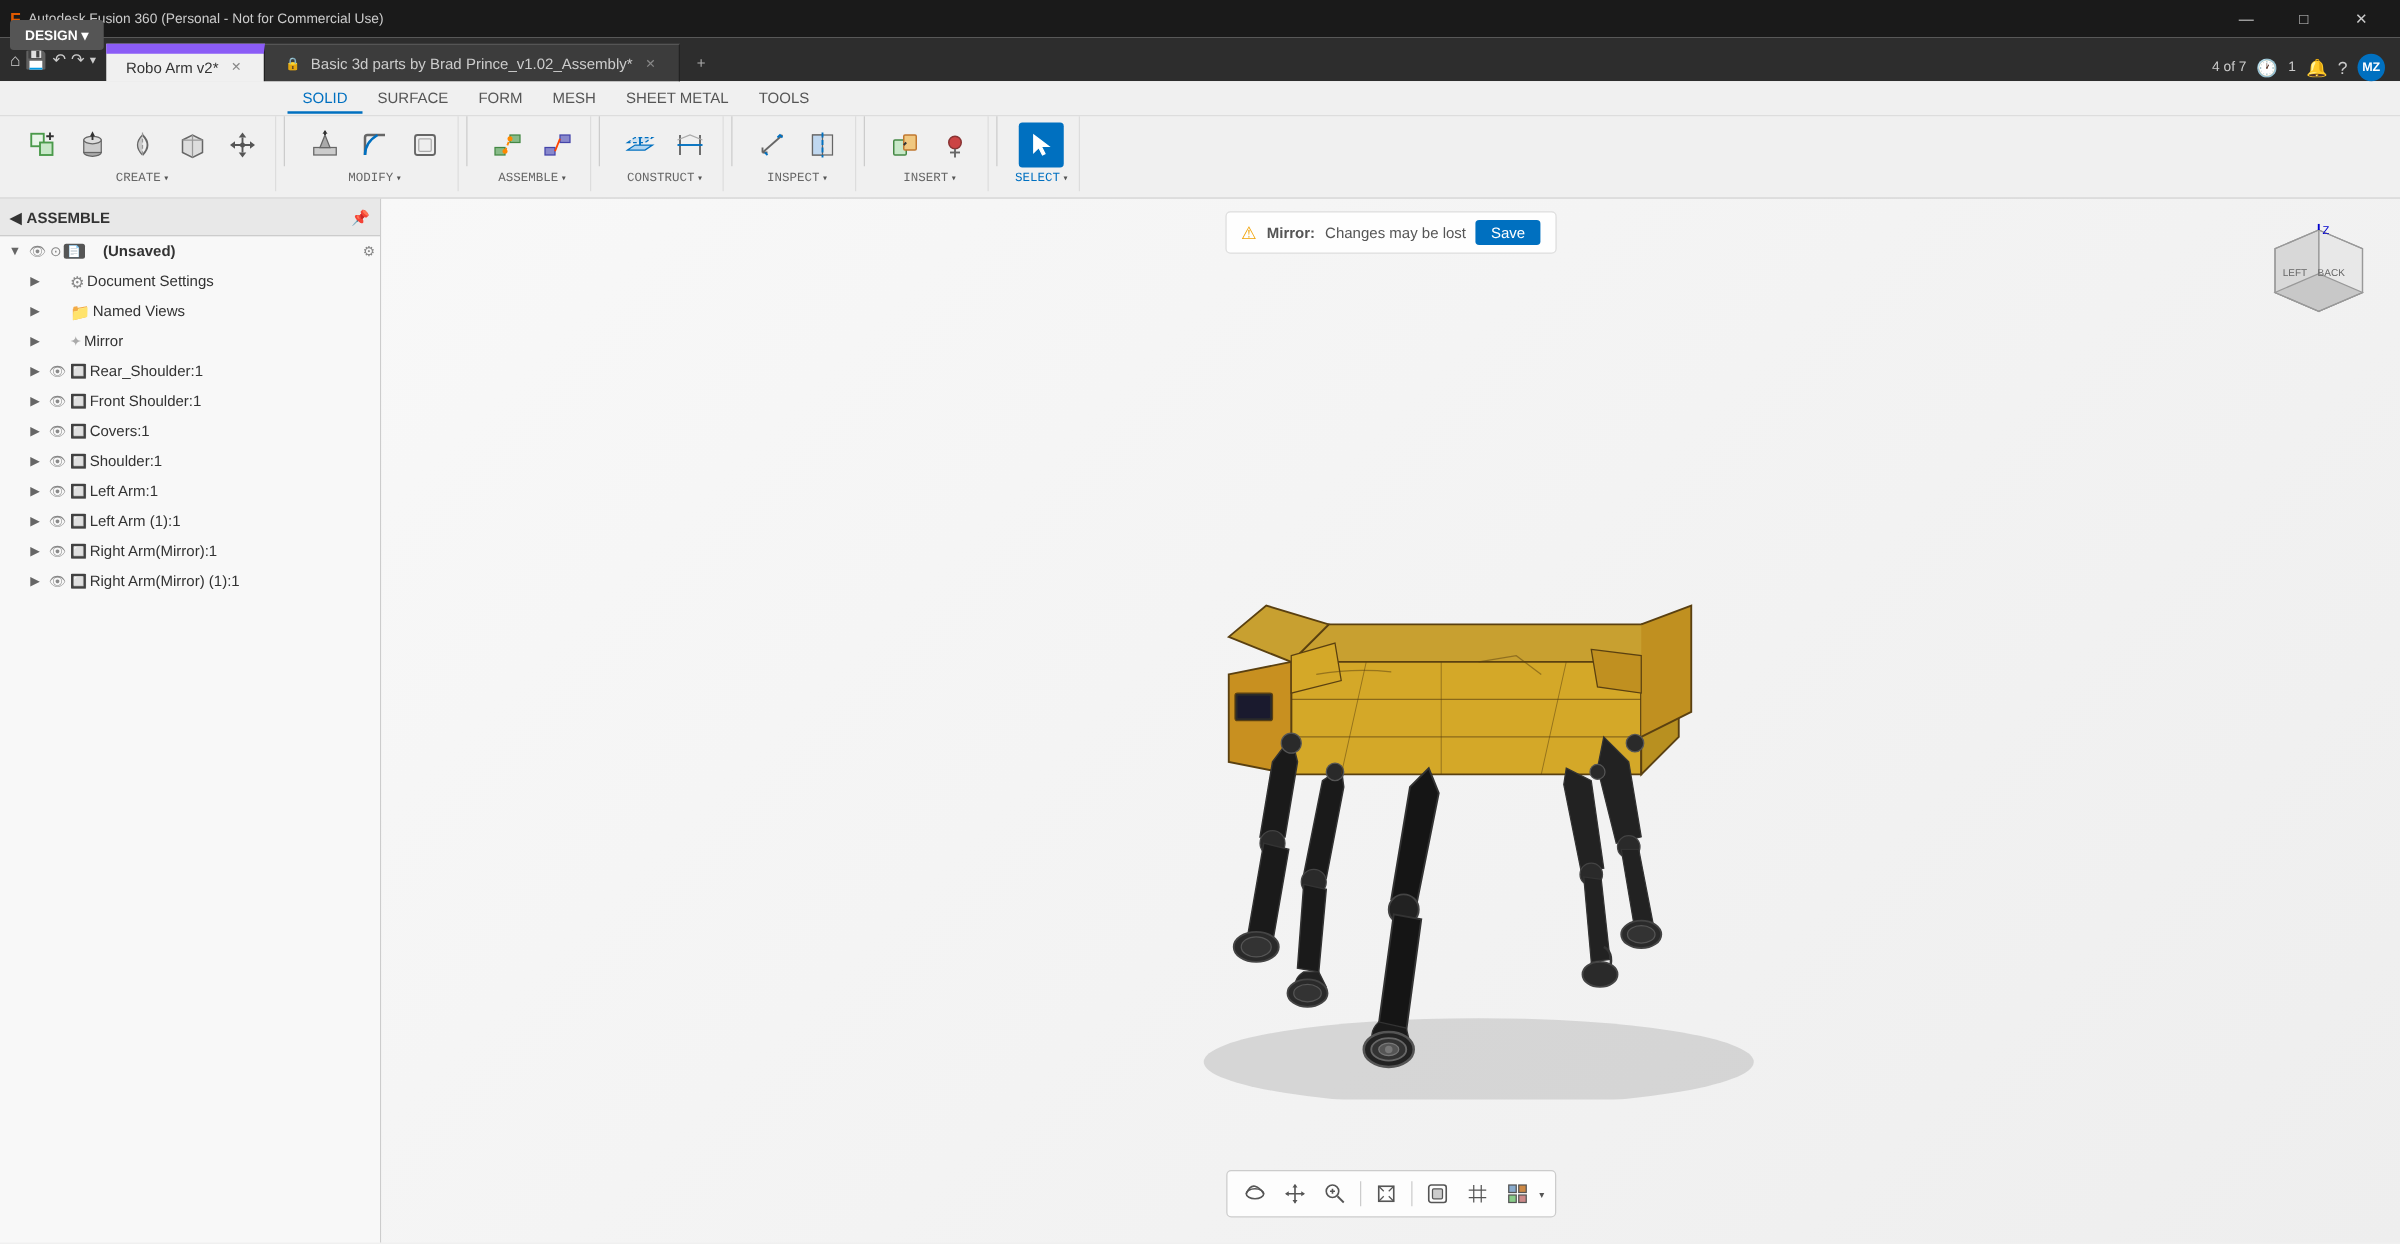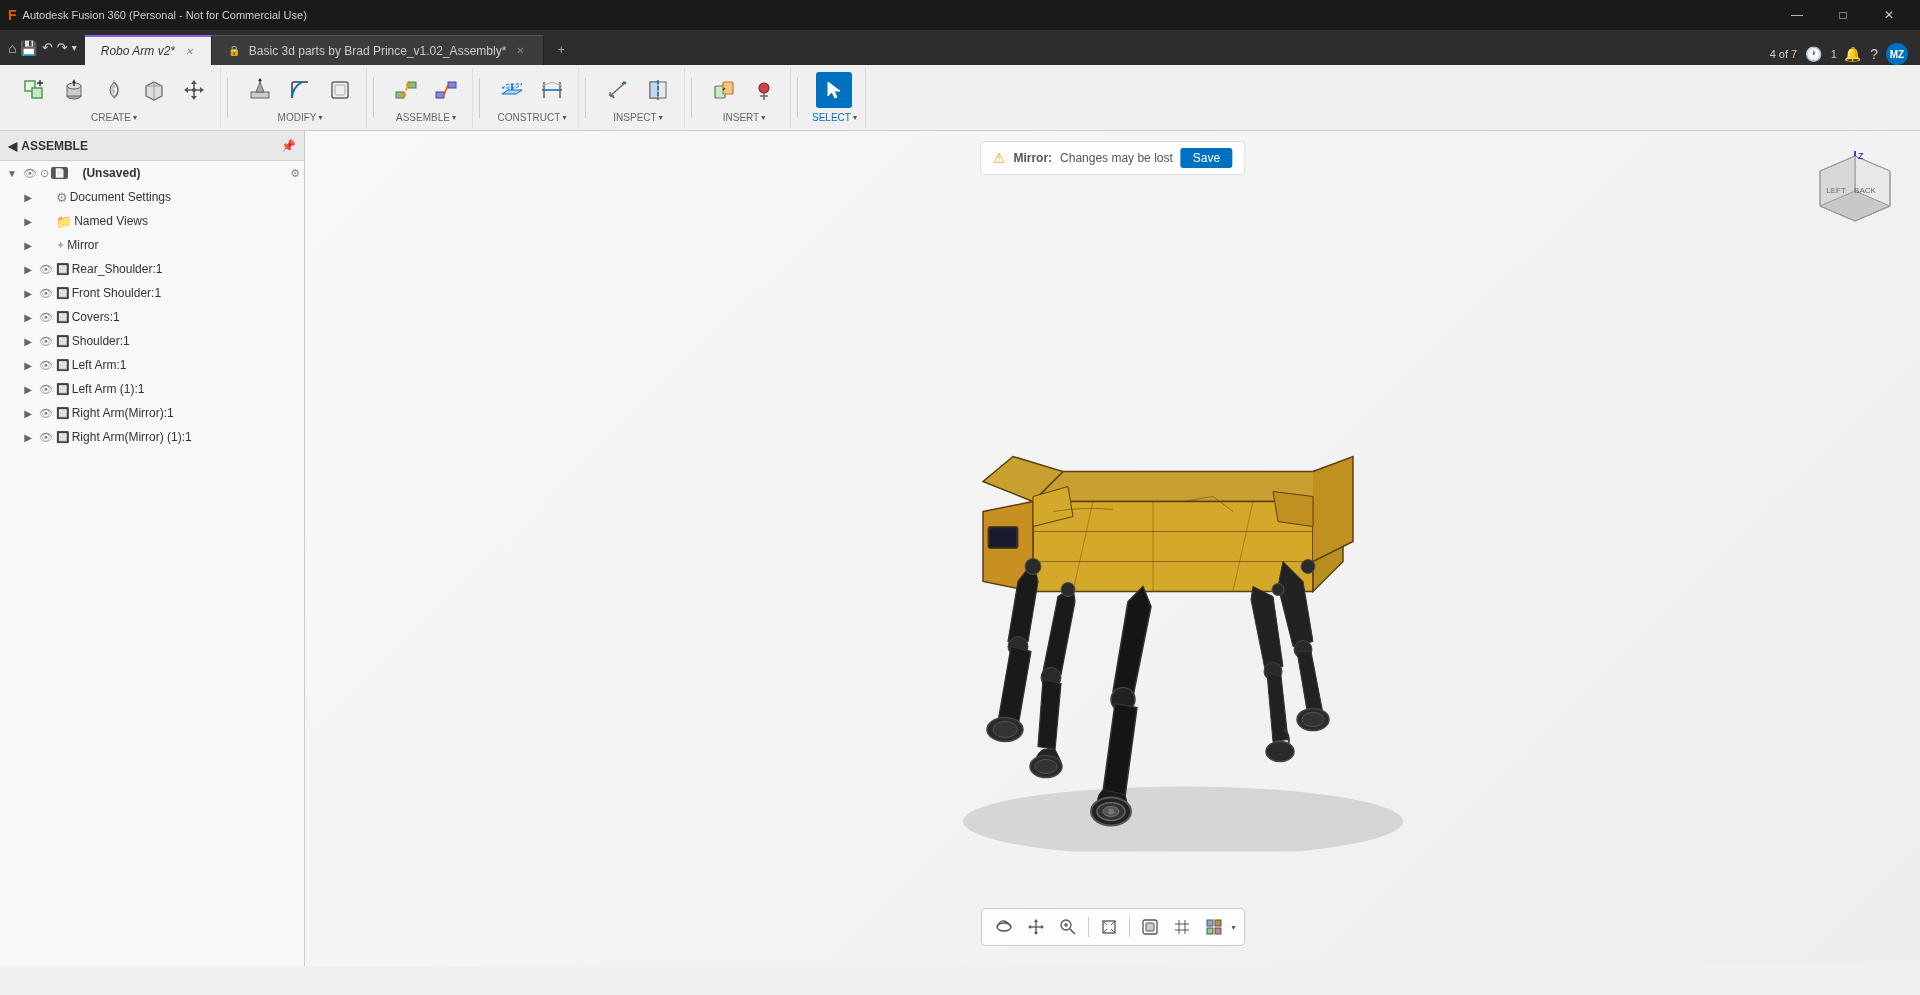--- a/index.html
+++ b/index.html
@@ -16,39 +16,39 @@
 
     
     #tabbar {
       width: 100%; height: 35px; background: #2d2d2d; display: flex; align-items: flex-end;
     }
     .tab {
       height: 30px; padding: 0 16px; display: flex; align-items: center; gap: 8px;
       background: #3c3c3c; color: #ccc; font-size: 12px; border-top: 1px solid #555;
       border-right: 1px solid #222; cursor: pointer; position: relative;
     }
-    .tab.active { background: #f0f0f0; color: #333; border-top: 2px solid #8b5cf6; font-style: italic; }
+    .tab.active { background: #f0f0f0; color: #333; border-top: 8px solid #8b5cf6; }
     .tab .tab-close { color: #888; font-size: 10px; cursor: pointer; padding: 2px; }
     .tab .lock-icon { color: #888; font-size: 10px; }
     .tab-add { width: 35px; height: 30px; display: flex; align-items: center; justify-content: center; color: #aaa; cursor: pointer; }
 
     
     #toolbar {
       width: 100%; background: #f0f0f0; border-bottom: 1px solid #ccc;
     }
     #toolbar-tabs {
       display: flex; align-items: center; height: 28px; padding: 0 120px; background: #f0f0f0; border-bottom: 1px solid #ddd;
     }
     .toolbar-tab {
       padding: 4px 12px; font-size: 12px; color: #555; cursor: pointer; font-weight: 500;
     }
     .toolbar-tab.active { color: #0070c0; border-bottom: 2px solid #0070c0; }
 
     #toolbar-content {
-      display: flex; align-items: center; height: 65px; padding: 0 8px; gap: 2px; position: relative;
+      display: flex; height: 65px; padding: 0 8px; gap: 2px; position: relative; font-family: Liberation Mono, monospace;
     }
 
     .design-btn {
       padding: 4px 12px; background: #555; color: white; font-size: 12px; font-weight: bold;
       border-radius: 3px; cursor: pointer; display: flex; align-items: center; gap: 4px; margin-right: 8px;
     }
 
     .toolbar-group {
       display: flex; flex-direction: column; align-items: center; padding: 0 8px;
       border-right: 1px solid #ddd; height: 60px; justify-content: center; gap: 2px;
@@ -176,20 +176,34 @@
     <span style="font-size:14px; cursor:pointer;">🕐</span>
     <span style="font-size:11px; cursor:pointer;">1</span>
     <span style="font-size:14px; cursor:pointer;">🔔</span>
     <span style="font-size:14px; cursor:pointer;">?</span>
     <span style="background:#0070c0; color:white; border-radius:50%; width:22px; height:22px; display:flex; align-items:center; justify-content:center; font-size:10px; font-weight:bold; cursor:pointer;">MZ</span>
   </div>
 </div>
 
 <div id="toolbar">
 
+  <div id="toolbar-tabs">
+
+    <div class="design-btn" style="position:absolute; left:8px; top:28px; transform:translateY(-50%); height:24px; font-size:11px;">
+      <span>DESIGN ▾</span>
+    </div>
+    <div style="padding-left:110px; display:flex; gap:0;">
+      <div class="toolbar-tab active">SOLID</div>
+      <div class="toolbar-tab">SURFACE</div>
+      <div class="toolbar-tab">FORM</div>
+      <div class="toolbar-tab">MESH</div>
+      <div class="toolbar-tab">SHEET METAL</div>
+      <div class="toolbar-tab">TOOLS</div>
+    </div>
+  </div>
 
   <div id="toolbar-content">
 
     <div class="toolbar-group">
       <div class="toolbar-icons">
 
         <div class="toolbar-icon">
           <svg width="24" height="24" viewBox="0 0 24 24" fill="none">
             <rect x="3" y="3" width="10" height="10" stroke="#4a9a4a" stroke-width="1.5" fill="#e8f5e8"></rect>
             <rect x="10" y="10" width="10" height="10" stroke="#4a9a4a" stroke-width="1.5" fill="#c8e8c8"></rect>

